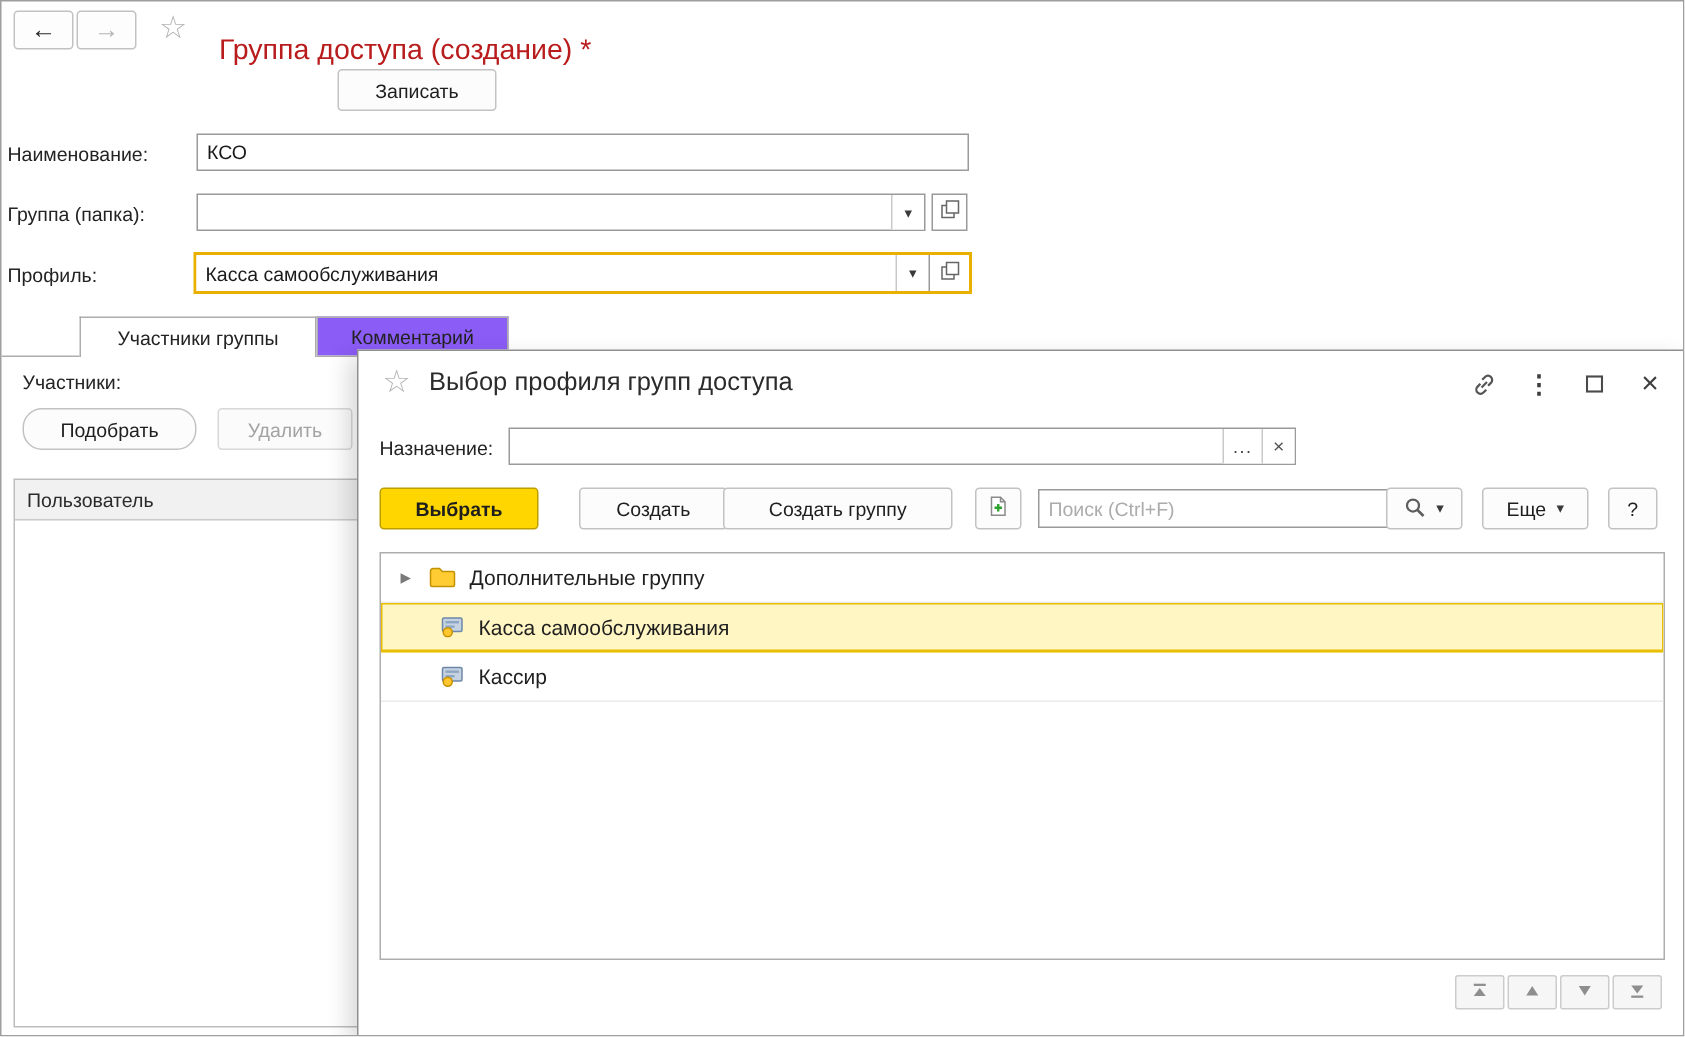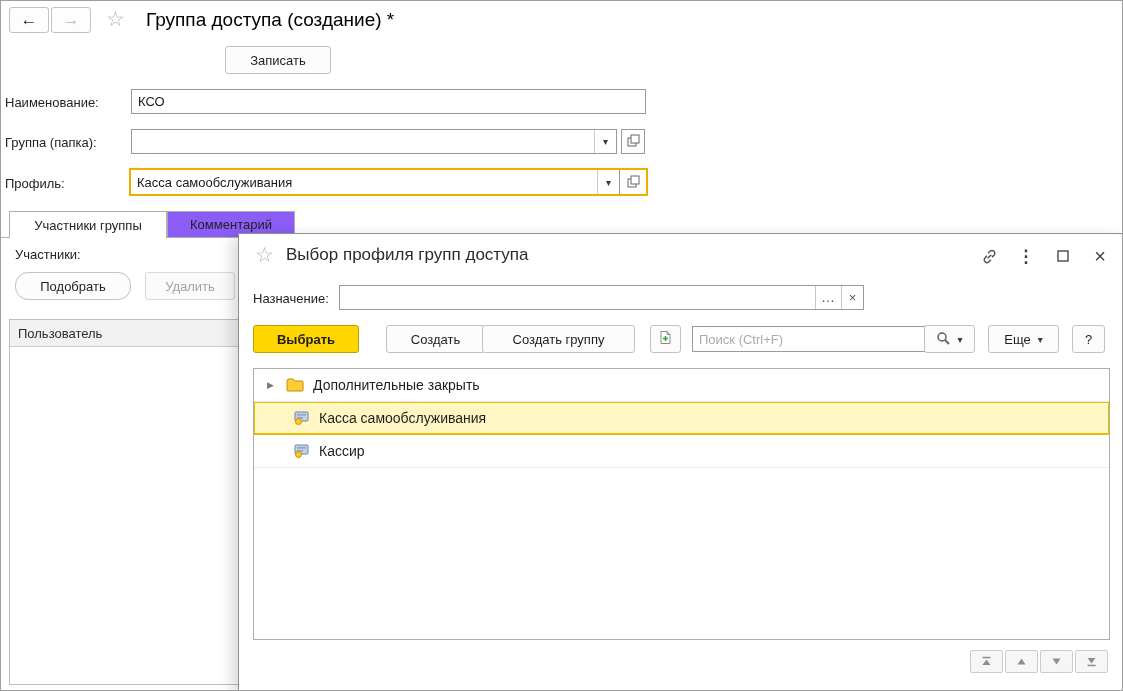--- a/index.html
+++ b/index.html
@@ -17,21 +17,21 @@
 
   
   .nav-group { position: absolute; left: 8px; top: 6px; display: flex; gap: 2px; }
   .nav-btn { width: 40px; height: 26px; border: 1px solid #C2C2C2; background: #FDFDFD;
              border-radius: 3px; display: flex; align-items: center; justify-content: center; font-size: 17px; }
   .nav-btn .back-glyph { color: #2B2B2B; font-weight: bold; }
   .nav-btn .fwd-glyph { color: #B5B5B5; font-weight: bold; }
 
   .star { color: #B3B3B3; font-size: 21px; line-height: 1; }
   .main-star { position: absolute; left: 105px; top: 7px; }
-  .main-title { position: absolute; left: 145px; top: 8px; font-size: 19px; color: #000000; }
+  .main-title { position: absolute; left: 145px; top: 22px; font-size: 19px; color: #b91c1c; }
 
   
   .lbl { position: absolute; font-size: 13px; color: #232323; line-height: 15px; }
   .text-input { position: absolute; height: 25px; border: 1px solid #9A9A9A; font-family: inherit;
                 font-size: 13px; color: #1A1A1A; padding: 0 6px; background: #fff; outline: none; }
   .combo { position: absolute; border: 1px solid #9A9A9A; background: #fff; display: flex; align-items: stretch; }
   .combo input { flex: 1; min-width: 0; border: none; outline: none; padding: 0 6px;
                  font-family: inherit; font-size: 13px; color: #1A1A1A; background: transparent; }
   .combo input::placeholder { color: #ACACAC; }
   .seg { width: 22px; border-left: 1px solid #C9C9C9; display: flex; align-items: center;
@@ -39,21 +39,21 @@
   .seg.wide { width: 26px; font-size: 12px; letter-spacing: 1px; }
   .seg.xseg { font-size: 13px; color: #555; }
   .sq-btn { position: absolute; width: 24px; height: 25px; border: 1px solid #9A9A9A; background: #fff;
             display: flex; align-items: center; justify-content: center; }
   .profile-group { position: absolute; left: 128px; top: 167px; width: 519px; height: 28px;
                    border: 2px solid #E9B000; background: #fff; display: flex; align-items: stretch; }
   .profile-group .seg.sq { width: 27px; border-left: 1px solid #9A9A9A; }
 
   
   .tab { position: absolute; top: 210px; display: flex; align-items: center; justify-content: center;
-         font-size: 13px; color: #232323; border: 1px solid #ADADAD; }
+         font-size: 13px; color: #232323; border: 1px solid #ADADAD; margin-left: 44px; }
   .tab.active { left: 8px; width: 158px; height: 27px; background: #fff; border-bottom: none; z-index: 3; }
   .tab.inactive { left: 166px; width: 128px; height: 26px; background: #8b5cf6; border-bottom: none; }
   .panel-line { position: absolute; left: 0; top: 236px; width: 1123px; border-top: 1px solid #ADADAD; z-index: 1; }
 
   
   .members-table { position: absolute; left: 8px; top: 318px; width: 852px; height: 366px;
                    border: 1px solid #BDBDBD; background: #fff; }
   .thead { height: 27px; background: #F1F1F1; border-bottom: 1px solid #CBCBCB; display: flex;
            align-items: center; padding-left: 8px; font-size: 13px; color: #2B2B2B; }
 
@@ -219,21 +219,21 @@
     <div class="btn" style="left:833px; top:91px; width:33px;">?</div>
 
     <div class="list">
       <div class="row">
         <span class="expander">▶</span>
         <span class="icon folder">
           <svg width="18" height="14" viewBox="0 0 18 14">
             <path d="M1 3 q0 -2 2 -2 h4 l2 2 h7 q1 0 1 1 v8 q0 1 -1 1 H2 q-1 0 -1 -1 Z" fill="#FFCC33" stroke="#C29200"></path>
           </svg>
         </span>
-        <span class="rlabel">Дополнительные закрыть</span>
+        <span class="rlabel">Дополнительные группу</span>
       </div>
 
       <div class="row selected">
         <span class="icon profile">
           <svg width="16" height="14" viewBox="0 0 16 14">
             <rect x="1" y="1" width="13" height="9" rx="1" fill="#C4D2E2" stroke="#6E87A8"></rect>
             <rect x="3" y="3" width="9" height="1.6" fill="#8FA6C2"></rect>
             <rect x="3" y="6" width="6" height="1.6" fill="#8FA6C2"></rect>
             <circle cx="4.5" cy="10.5" r="3" fill="#FFC62E" stroke="#C49000"></circle>
           </svg>

